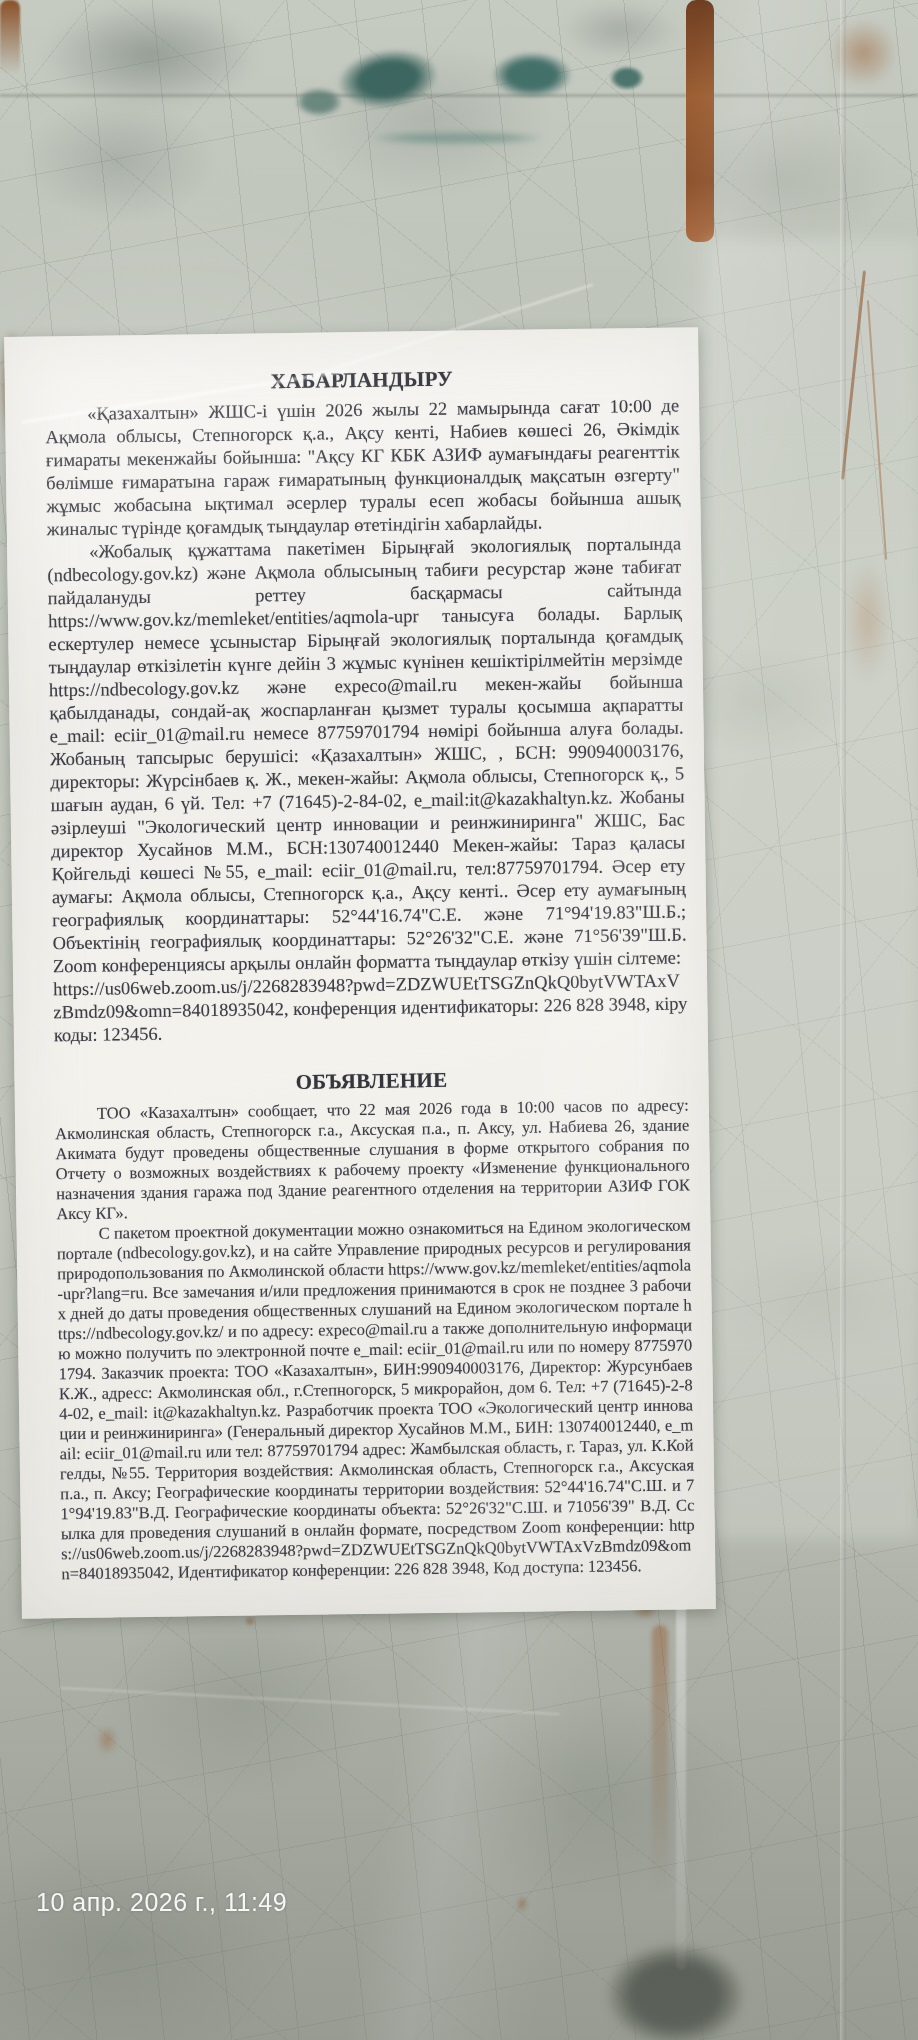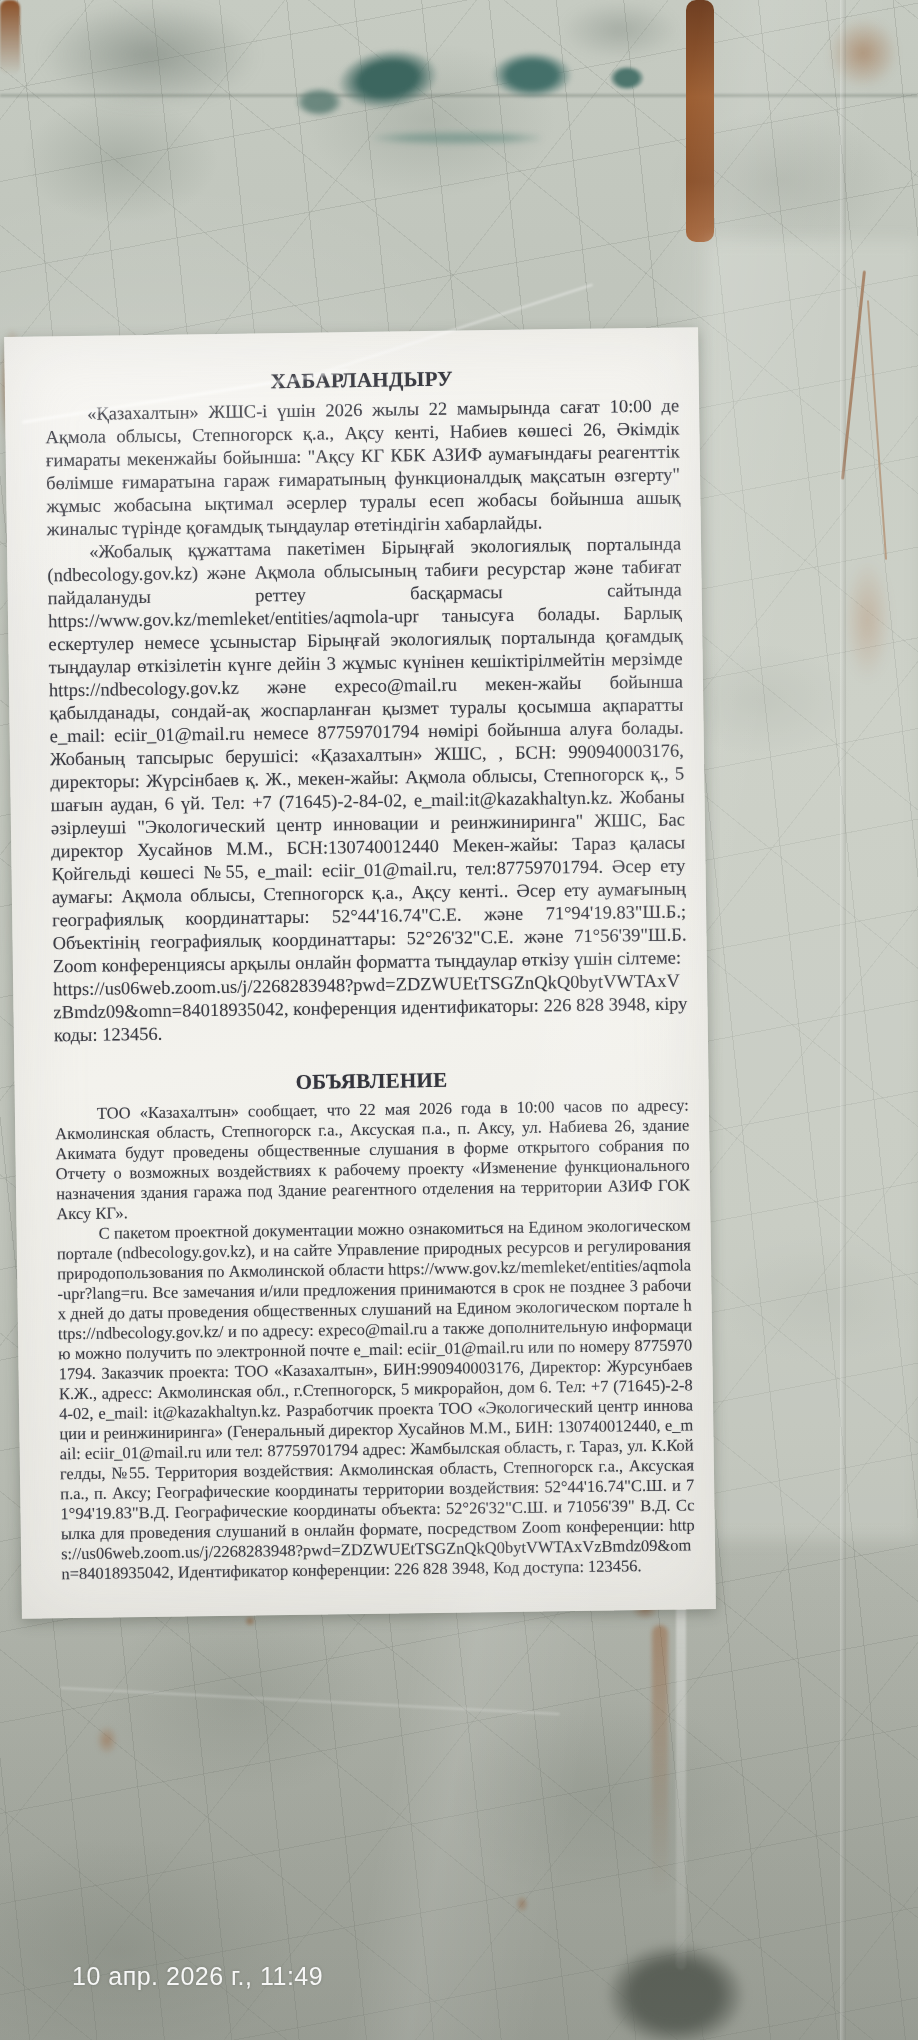--- a/index.html
+++ b/index.html
@@ -63,23 +63,23 @@
      box-shadow:0 4px 14px rgba(60,65,58,.35), inset 0 0 70px rgba(185,185,178,.28);
      color:#3c3d45;}
   .paper h1{margin:0 0 6px 0;text-align:center;font-size:21px;letter-spacing:.3px;color:#34353d;
      text-shadow:0 0 1px rgba(52,53,61,.45);}
   .paper p{margin:0;text-align:justify;text-shadow:0 0 1px rgba(60,61,69,.35);}
   .kk p{font-size:18.5px;line-height:23px;}
   .ru p{font-size:16.5px;line-height:20px;}
   .indent{text-indent:42px;}
   .urlline{word-break:break-all;}
   .ru{margin-top:26px;}
-  .timestamp{position:absolute;left:36px;top:1962px;z-index:7;
+  .timestamp{position:absolute;left:36px;top:1888px;z-index:7;
      font-family:"Liberation Sans","DejaVu Sans",sans-serif;font-size:25px;
-     color:rgba(255,255,255,.93);letter-spacing:.5px;text-shadow:0 0 3px rgba(40,44,40,.25);margin-left:36px;}
+     color:rgba(255,255,255,.93);letter-spacing:.5px;text-shadow:0 0 3px rgba(40,44,40,.25);}
 </style>
 </head>
 <body>
 
 <div class="scene">
 
   <div class="layer mottle"></div>
   <div class="layer cracks"></div>
   <div class="seam"></div>
 

